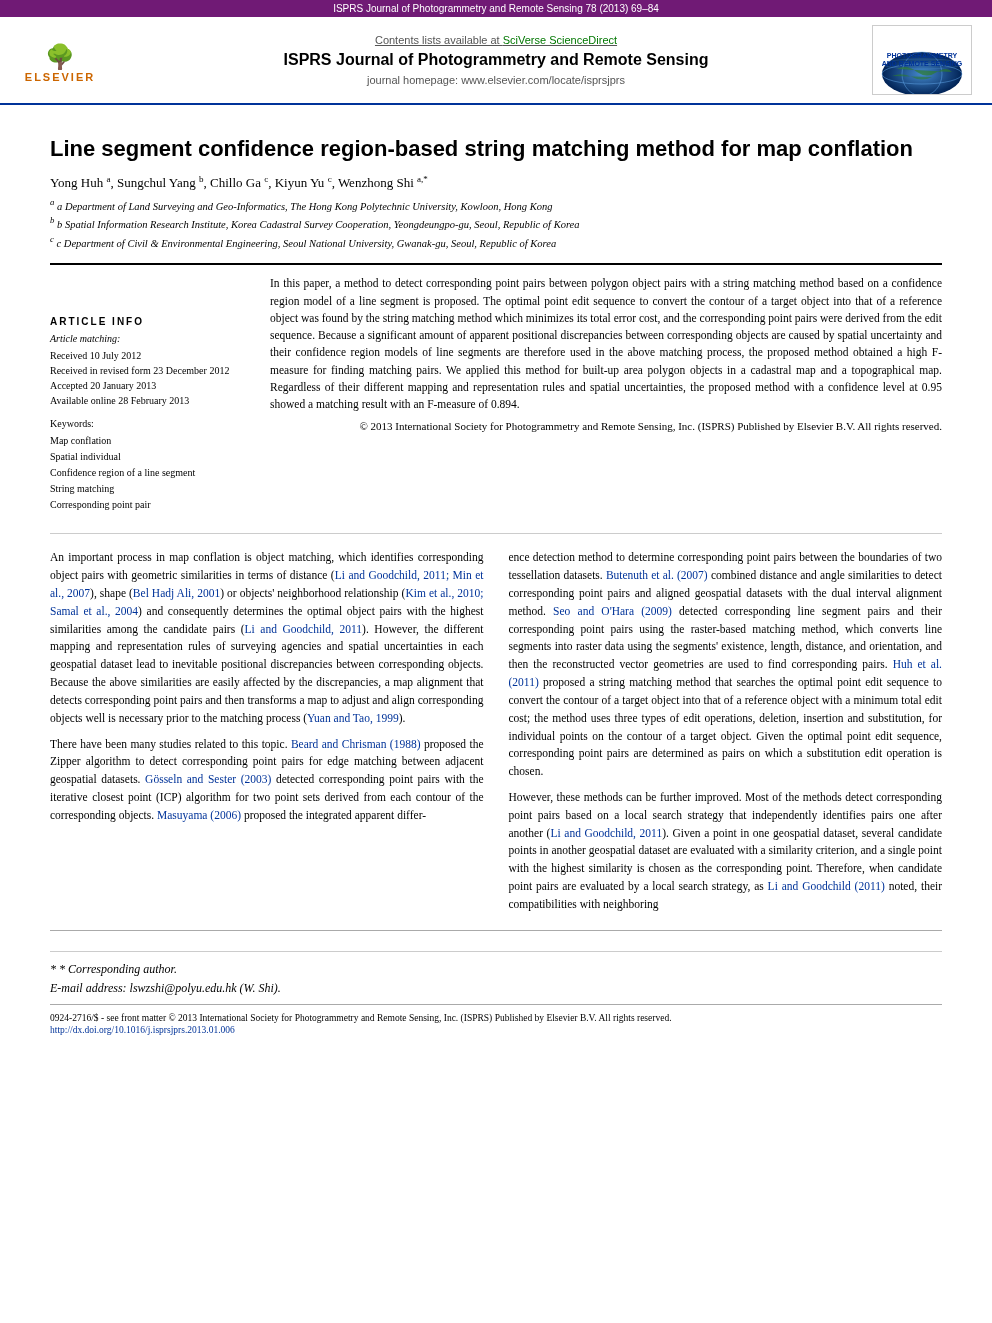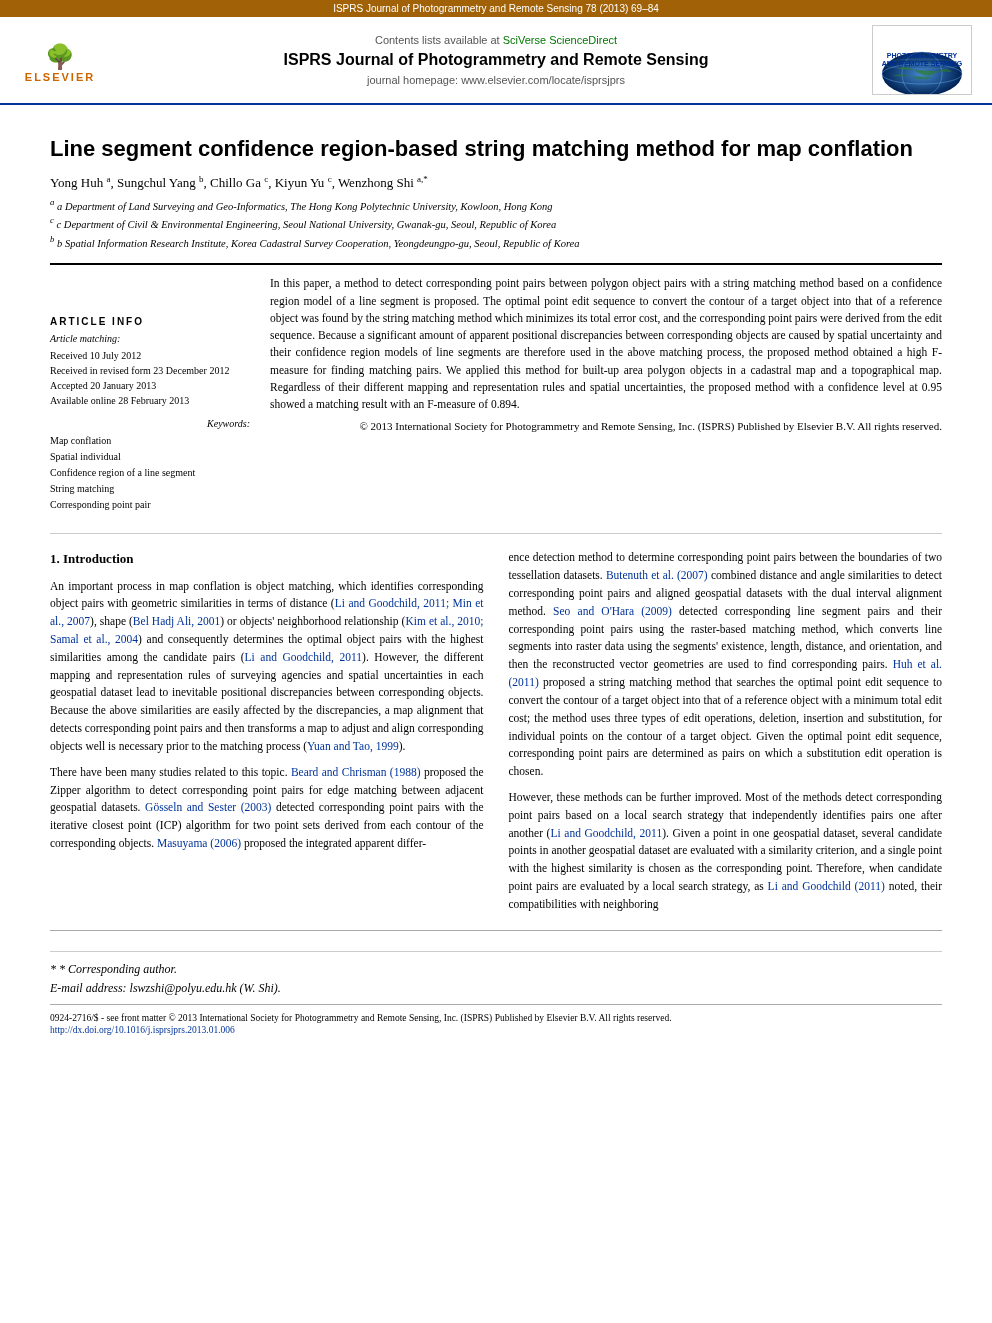--- a/index.html
+++ b/index.html
@@ -7,21 +7,21 @@
       width: 992px;
       min-height: 1323px;
       background: #fff;
       font-family: "Times New Roman", Times, serif;
       font-size: 13px;
       color: #000;
     }
 
     
     .top-bar {
-      background: #a16207;
+      background: #701a75;
       color: #fff;
       text-align: center;
       font-size: 10px;
       padding: 3px 0;
       font-family: Arial, sans-serif;
     }
 
     
     .journal-header {
       border-bottom: 2px solid #003399;
@@ -39,20 +39,21 @@
       flex: 1;
       text-align: center;
       padding: 0 10px;
     }
 
     .header-center .contents-line {
       font-size: 11px;
       color: #555;
       margin-bottom: 4px;
       font-family: Arial, sans-serif;
+      text-decoration: underline;
     }
 
     .header-center .journal-title {
       font-size: 16px;
       font-weight: bold;
       color: #000;
       font-family: Arial, sans-serif;
       line-height: 1.2;
     }
 
@@ -189,25 +190,23 @@
     }
 
     .article-history-item {
       font-size: 10px;
       color: #000;
       line-height: 1.5;
     }
 
     .keywords-title {
       font-size: 10px;
-      font-style: italic;
       color: #000;
       margin-top: 10px;
       margin-bottom: 4px;
-      text-align: right;
     }
 
     .keyword-item {
       font-size: 10px;
       color: #000;
       line-height: 1.6;
     }
 
     .abstract-text {
       font-size: 11.5px;
@@ -340,24 +339,24 @@
   <div class="paper-title">Line segment confidence region-based string matching method for map conflation</div>
 
   <div class="authors">
     <span>Yong Huh <sup>a</sup>, Sungchul Yang <sup>b</sup>, Chillo Ga <sup>c</sup>, Kiyun Yu <sup>c</sup>, Wenzhong Shi <sup>a,*</sup></span>
   </div>
 
   <div class="affiliations">
     <sup>a</sup> <span>a Department of Land Surveying and Geo-Informatics, The Hong Kong Polytechnic University, Kowloon, Hong Kong</span>
   </div>
   <div class="affiliations">
+    <sup>b</sup> <span>b Spatial Information Research Institute, Korea Cadastral Survey Cooperation, Yeongdeungpo-gu, Seoul, Republic of Korea</span>
+  </div>
+  <div class="affiliations">
     <sup>c</sup> <span>c Department of Civil &amp; Environmental Engineering, Seoul National University, Gwanak-gu, Seoul, Republic of Korea</span>
-  </div>
-  <div class="affiliations">
-    <sup>b</sup> <span>b Spatial Information Research Institute, Korea Cadastral Survey Cooperation, Yeongdeungpo-gu, Seoul, Republic of Korea</span>
   </div>
 
   <div class="two-col">
 
     <div class="col-left">
       <div class="section-label">ARTICLE INFO</div>
 
       <div class="article-history-label">Article matching:</div>
       <div class="article-history-item">Received 10 July 2012</div>
       <div class="article-history-item">Received in revised form 23 December 2012</div>
@@ -376,21 +375,20 @@
       <div class="abstract-text">In this paper, a method to detect corresponding point pairs between polygon object pairs with a string matching method based on a confidence region model of a line segment is proposed. The optimal point edit sequence to convert the contour of a target object into that of a reference object was found by the string matching method which minimizes its total error cost, and the corresponding point pairs were derived from the edit sequence. Because a significant amount of apparent positional discrepancies between corresponding objects are caused by spatial uncertainty and their confidence region models of line segments are therefore used in the above matching process, the proposed method obtained a high F-measure for finding matching pairs. We applied this method for built-up area polygon objects in a cadastral map and a topographical map. Regardless of their different mapping and representation rules and spatial uncertainties, the proposed method with a confidence level at 0.95 showed a matching result with an F-measure of 0.894.</div>
       <div class="copyright-text">© 2013 International Society for Photogrammetry and Remote Sensing, Inc. (ISPRS) Published by Elsevier B.V. All rights reserved.</div>
     </div>
 
   </div>
 
   <div class="body-content">
     <div class="two-col-body">
 
       <div class="body-col">
-        <div class="section-heading">1. Introduction</div>
         <p>An important process in map conflation is object matching, which identifies corresponding object pairs with geometric similarities in terms of distance (<span class="blue-link">Li and Goodchild, 2011; Min et al., 2007</span>), shape (<span class="blue-link">Bel Hadj Ali, 2001</span>) or objects' neighborhood relationship (<span class="blue-link">Kim et al., 2010; Samal et al., 2004</span>) and consequently determines the optimal object pairs with the highest similarities among the candidate pairs (<span class="blue-link">Li and Goodchild, 2011</span>). However, the different mapping and representation rules of surveying agencies and spatial uncertainties in each geospatial dataset lead to inevitable positional discrepancies between corresponding objects. Because the above similarities are easily affected by the discrepancies, a map alignment that detects corresponding point pairs and then transforms a map to adjust and align corresponding objects well is necessary prior to the matching process (<span class="blue-link">Yuan and Tao, 1999</span>).</p>
         <p>There have been many studies related to this topic. <span class="blue-link">Beard and Chrisman (1988)</span> proposed the Zipper algorithm to detect corresponding point pairs for edge matching between adjacent geospatial datasets. <span class="blue-link">Gösseln and Sester (2003)</span> detected corresponding point pairs with the iterative closest point (ICP) algorithm for two point sets derived from each contour of the corresponding objects. <span class="blue-link">Masuyama (2006)</span> proposed the integrated apparent differ-</p>
       </div>
 
       <div class="body-col">
         <p>ence detection method to determine corresponding point pairs between the boundaries of two tessellation datasets. <span class="blue-link">Butenuth et al. (2007)</span> combined distance and angle similarities to detect corresponding point pairs and aligned geospatial datasets with the dual interval alignment method. <span class="blue-link">Seo and O'Hara (2009)</span> detected corresponding line segment pairs and their corresponding point pairs using the raster-based matching method, which converts line segments into raster data using the segments' existence, length, distance, and orientation, and then the reconstructed vector geometries are used to find corresponding pairs. <span class="blue-link">Huh et al. (2011)</span> proposed a string matching method that searches the optimal point edit sequence to convert the contour of a target object into that of a reference object with a minimum total edit cost; the method uses three types of edit operations, deletion, insertion and substitution, for individual points on the contour of a target object. Given the optimal point edit sequence, corresponding point pairs are determined as pairs on which a substitution edit operation is chosen.</p>
         <p>However, these methods can be further improved. Most of the methods detect corresponding point pairs based on a local search strategy that independently identifies pairs one after another (<span class="blue-link">Li and Goodchild, 2011</span>). Given a point in one geospatial dataset, several candidate points in another geospatial dataset are evaluated with a similarity criterion, and a single point with the highest similarity is chosen as the corresponding point. Therefore, when candidate point pairs are evaluated by a local search strategy, as <span class="blue-link">Li and Goodchild (2011)</span> noted, their compatibilities with neighboring</p>
       </div>
 
     </div>

